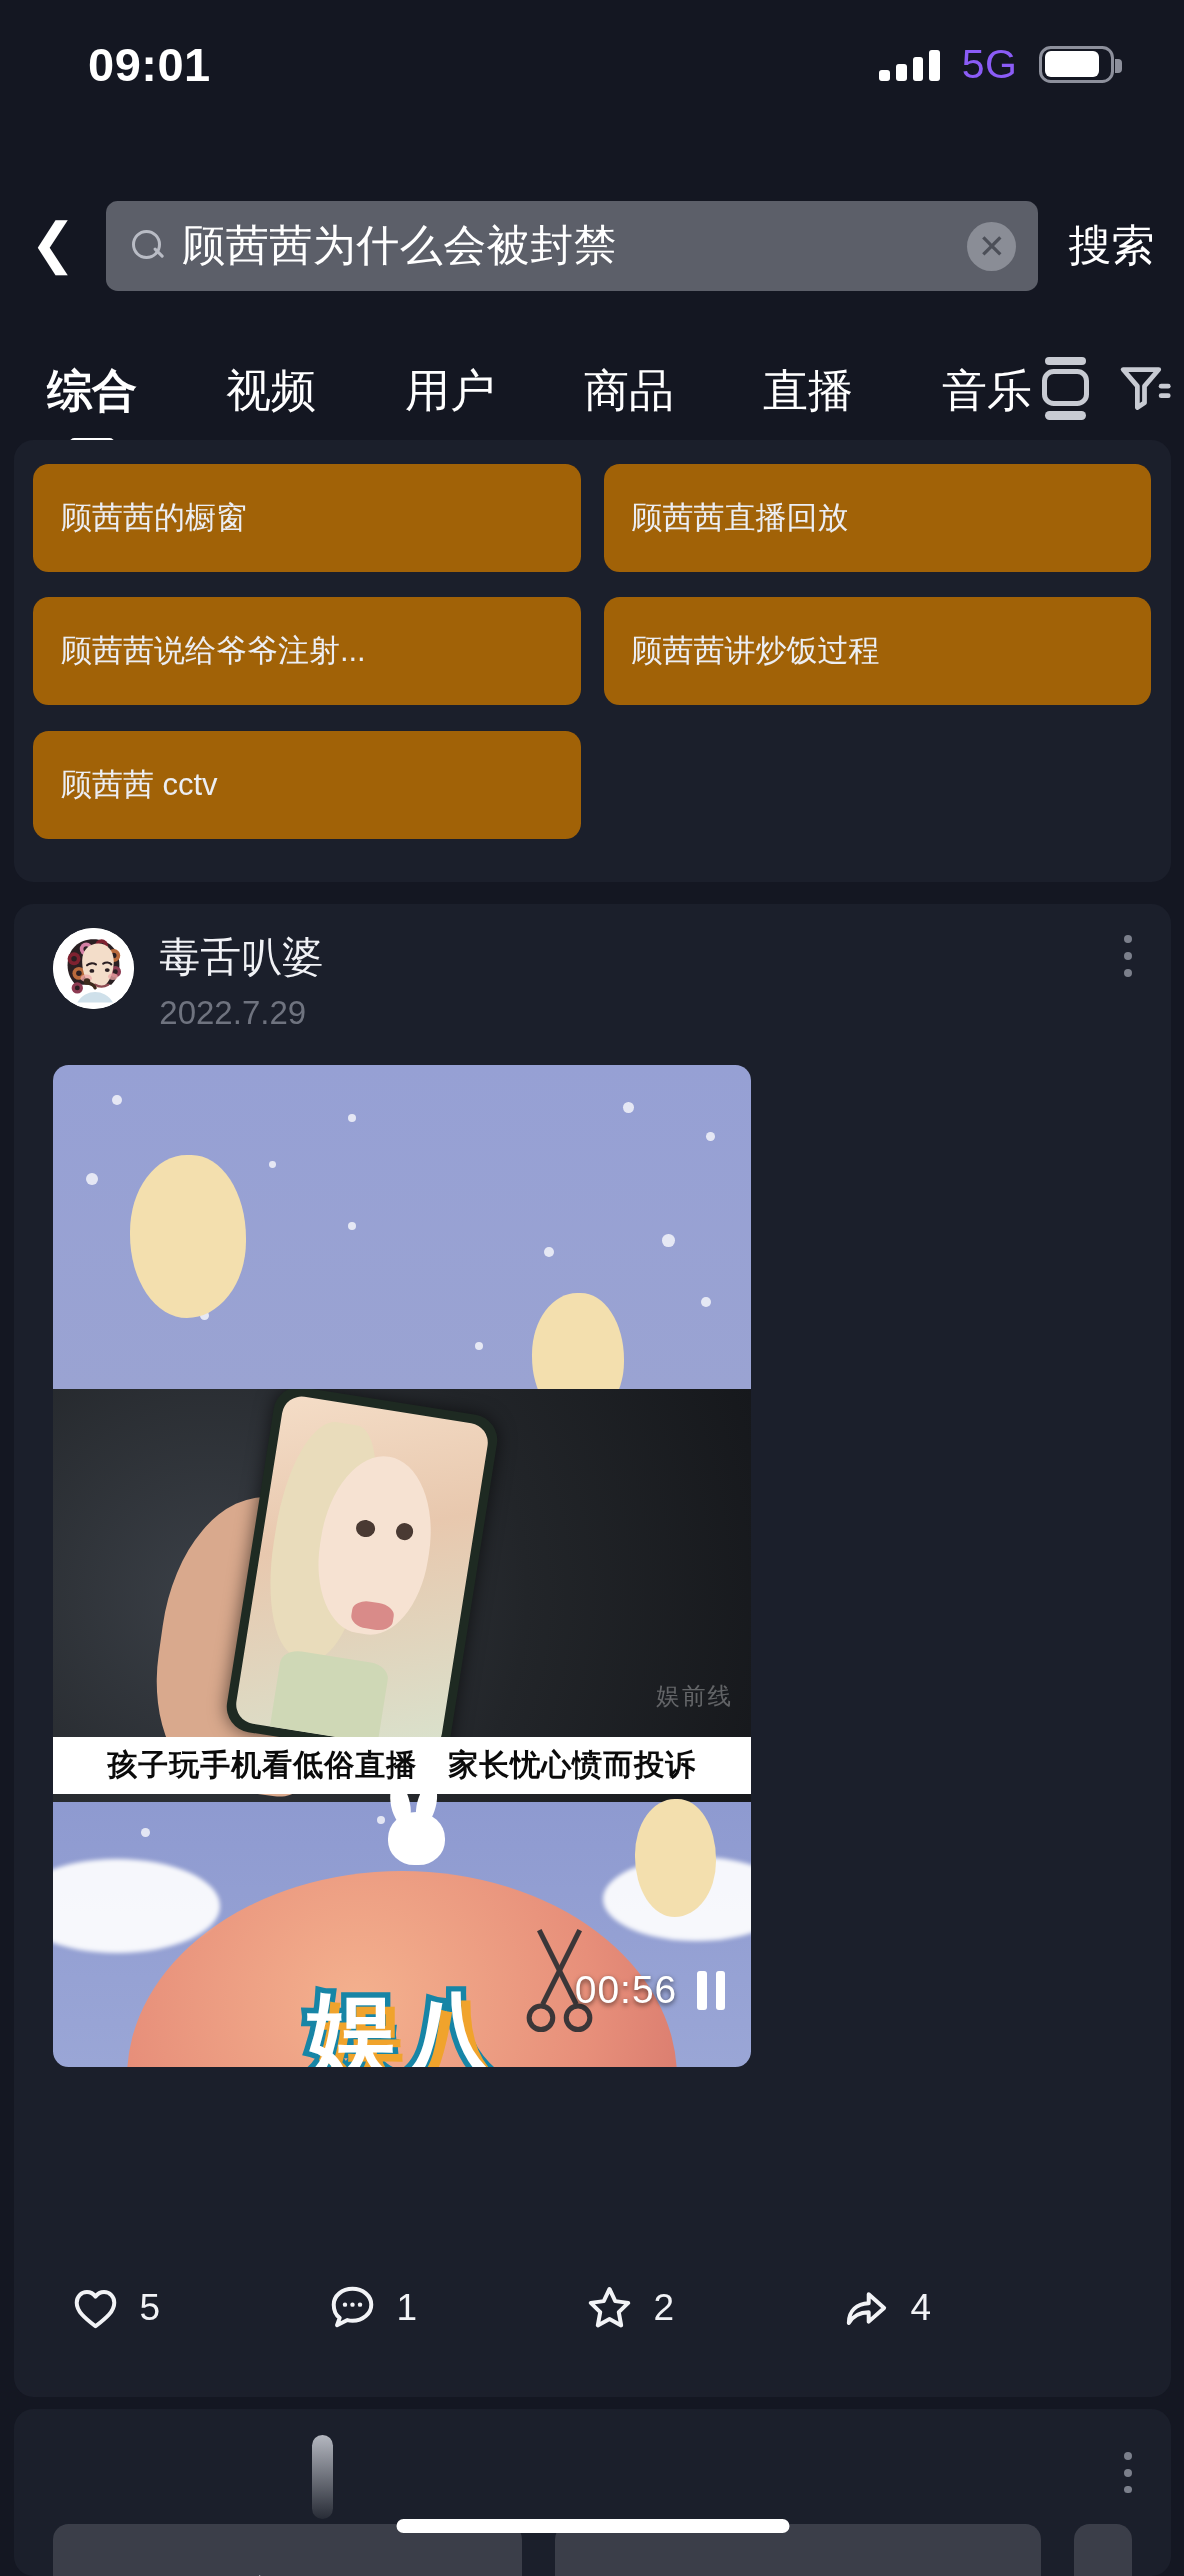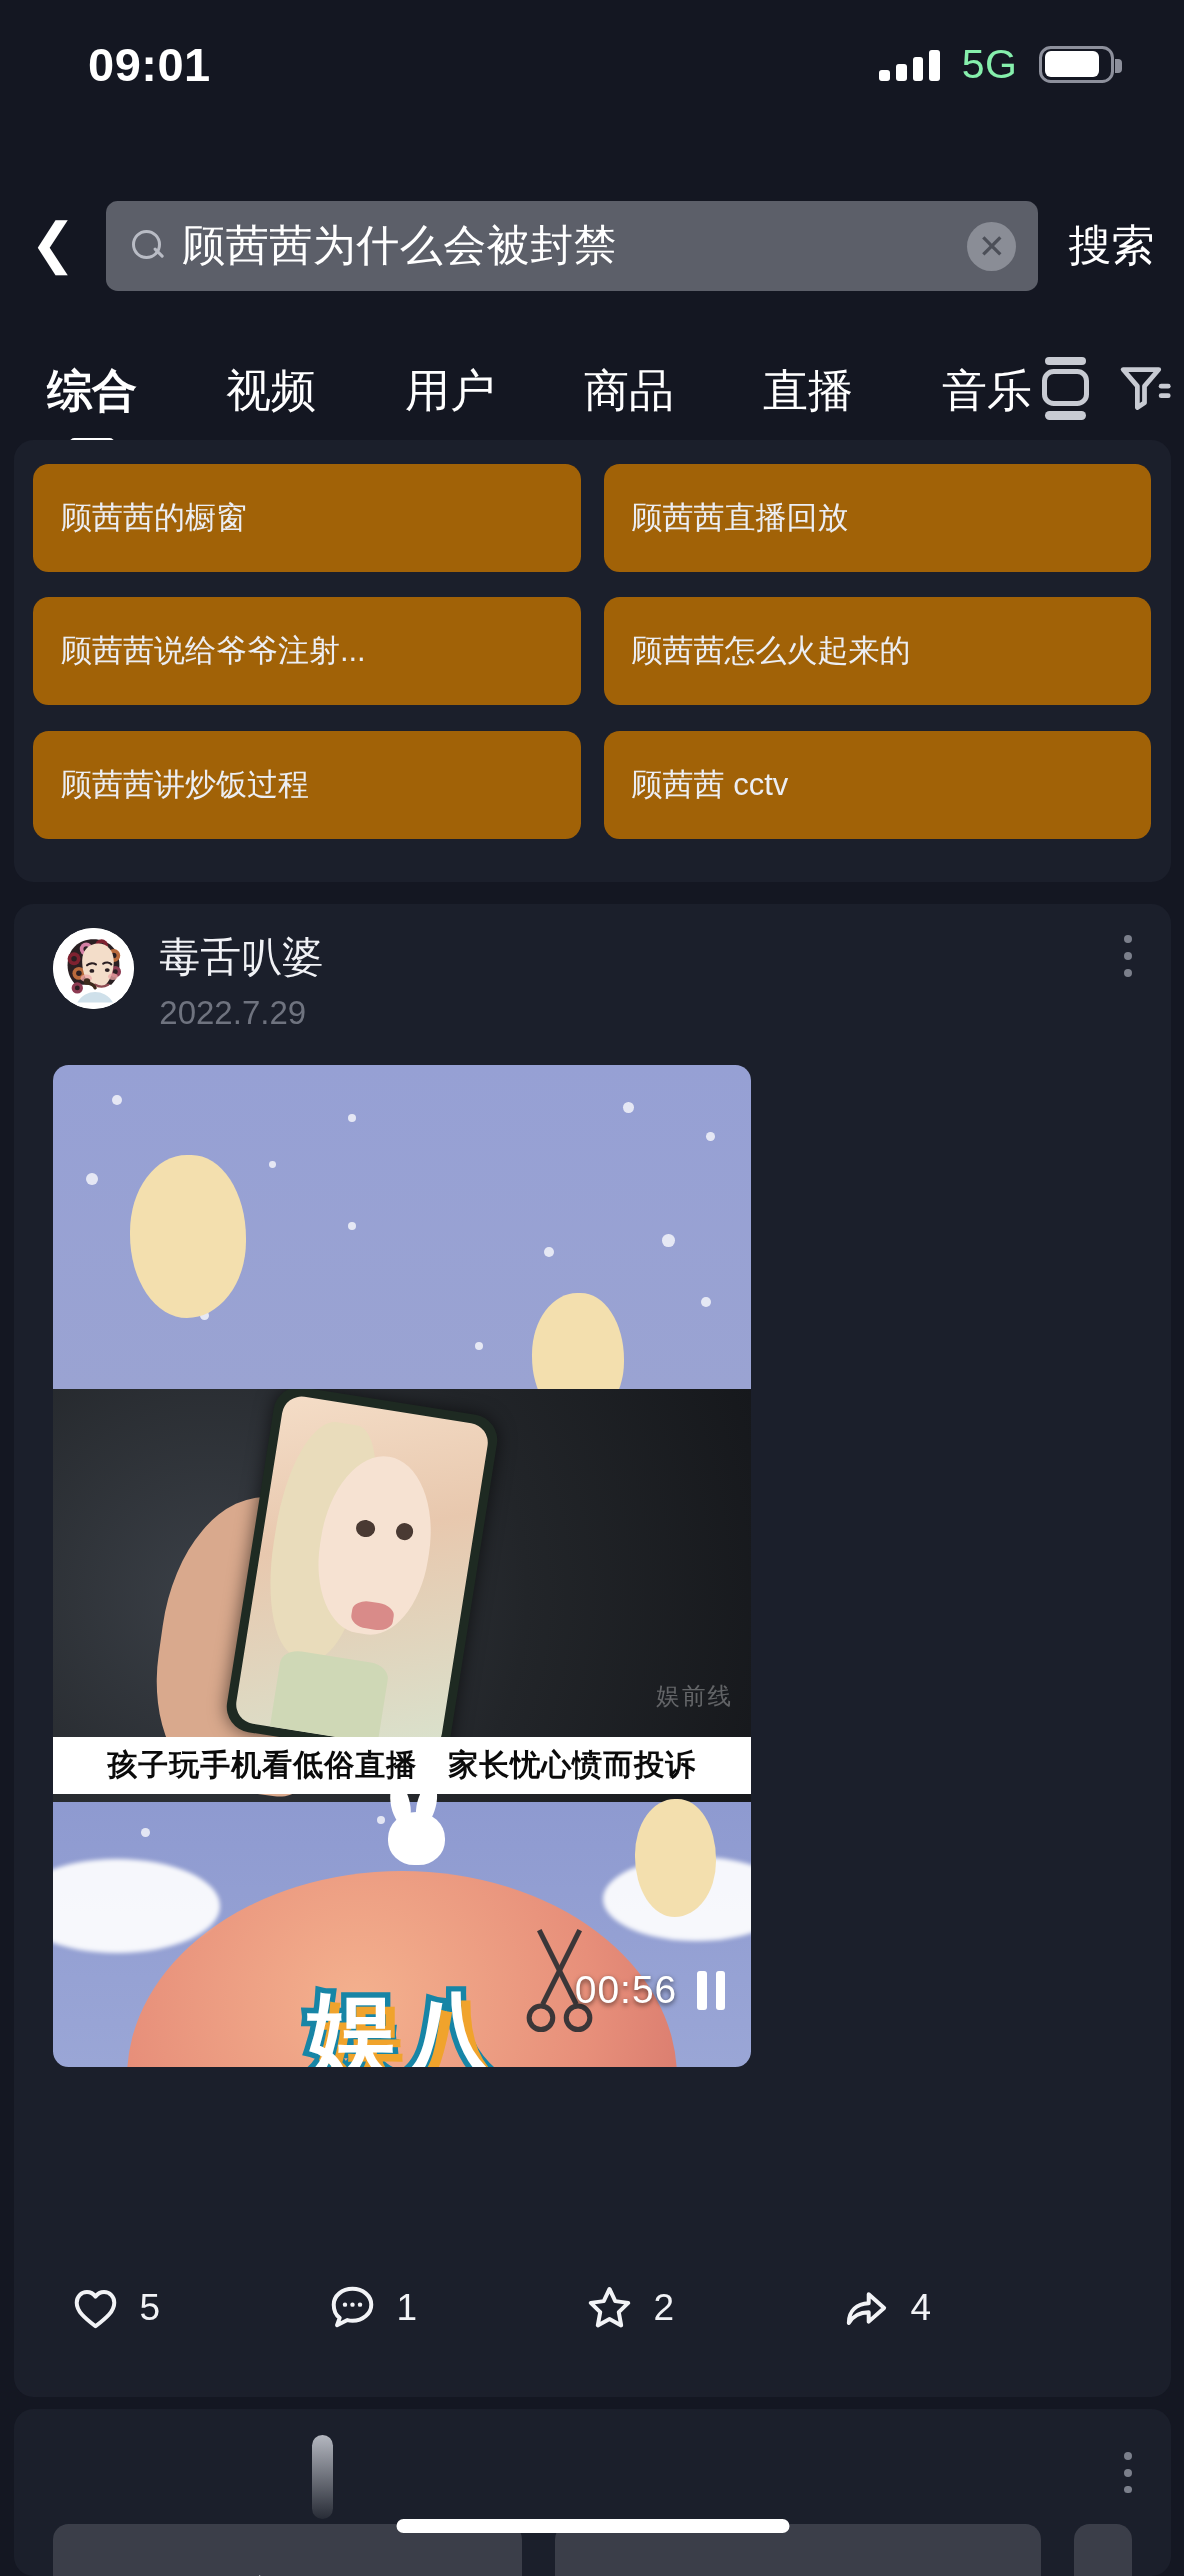--- a/index.html
+++ b/index.html
@@ -18,21 +18,21 @@
     padding:0 71px 0 88px;
   }
   .sb-time { color:#ffffff; font-size:47px; font-weight:600; letter-spacing:0.5px; }
   .sb-right { display:flex; align-items:center; gap:21.6px; }
   .sb-signal { display:flex; align-items:flex-end; gap:5.9px; height:33px; }
   .sb-signal i { display:block; width:10.8px; background:#ffffff; border-radius:2.9px; }
   .sb-signal i:nth-child(1){ height:10.8px; }
   .sb-signal i:nth-child(2){ height:16.7px; }
   .sb-signal i:nth-child(3){ height:23.6px; }
   .sb-signal i:nth-child(4){ height:31px; }
-  .sb-5g { color:#86efac; font-size:41px; font-weight:500; letter-spacing:0.5px; }
+  .sb-5g { color:#8b5cf6; font-size:41px; font-weight:500; letter-spacing:0.5px; }
   .sb-battery { position:relative; width:75px; height:37px; border:3.9px solid #8d909c;
     border-radius:11.8px; padding:2.9px; display:flex; align-items:center; }
   .sb-battery::after { content:""; position:absolute; right:-10.8px; top:10.8px;
     width:6.9px; height:13.8px; background:#8d909c; border-radius:0 3.9px 3.9px 0; }
   .sb-battery span { display:block; height:100%; width:86%; background:#ffffff; border-radius:5.9px; }
 
   
   .searchrow {
     position:absolute; top:190; left:0; width:1185px; height:118px;
     display:flex; align-items:center; gap:0;
@@ -275,21 +275,20 @@
         </svg>
       </span>
     </div>
   </div>
 
   <div class="sugg-card">
     <div class="sugg-grid">
       <div class="chip">顾茜茜的橱窗</div>
       <div class="chip">顾茜茜直播回放</div>
       <div class="chip">顾茜茜说给爷爷注射...</div>
-      <div class="chip">顾茜茜怎么火起来的</div>
       <div class="chip">顾茜茜讲炒饭过程</div>
       <div class="chip">顾茜茜 cctv</div>
     </div>
   </div>
 
   <div class="post-card">
 
     <div class="post-head">
       <div class="avatar">
         <svg viewBox="0 0 100 100" width="81" height="81">

